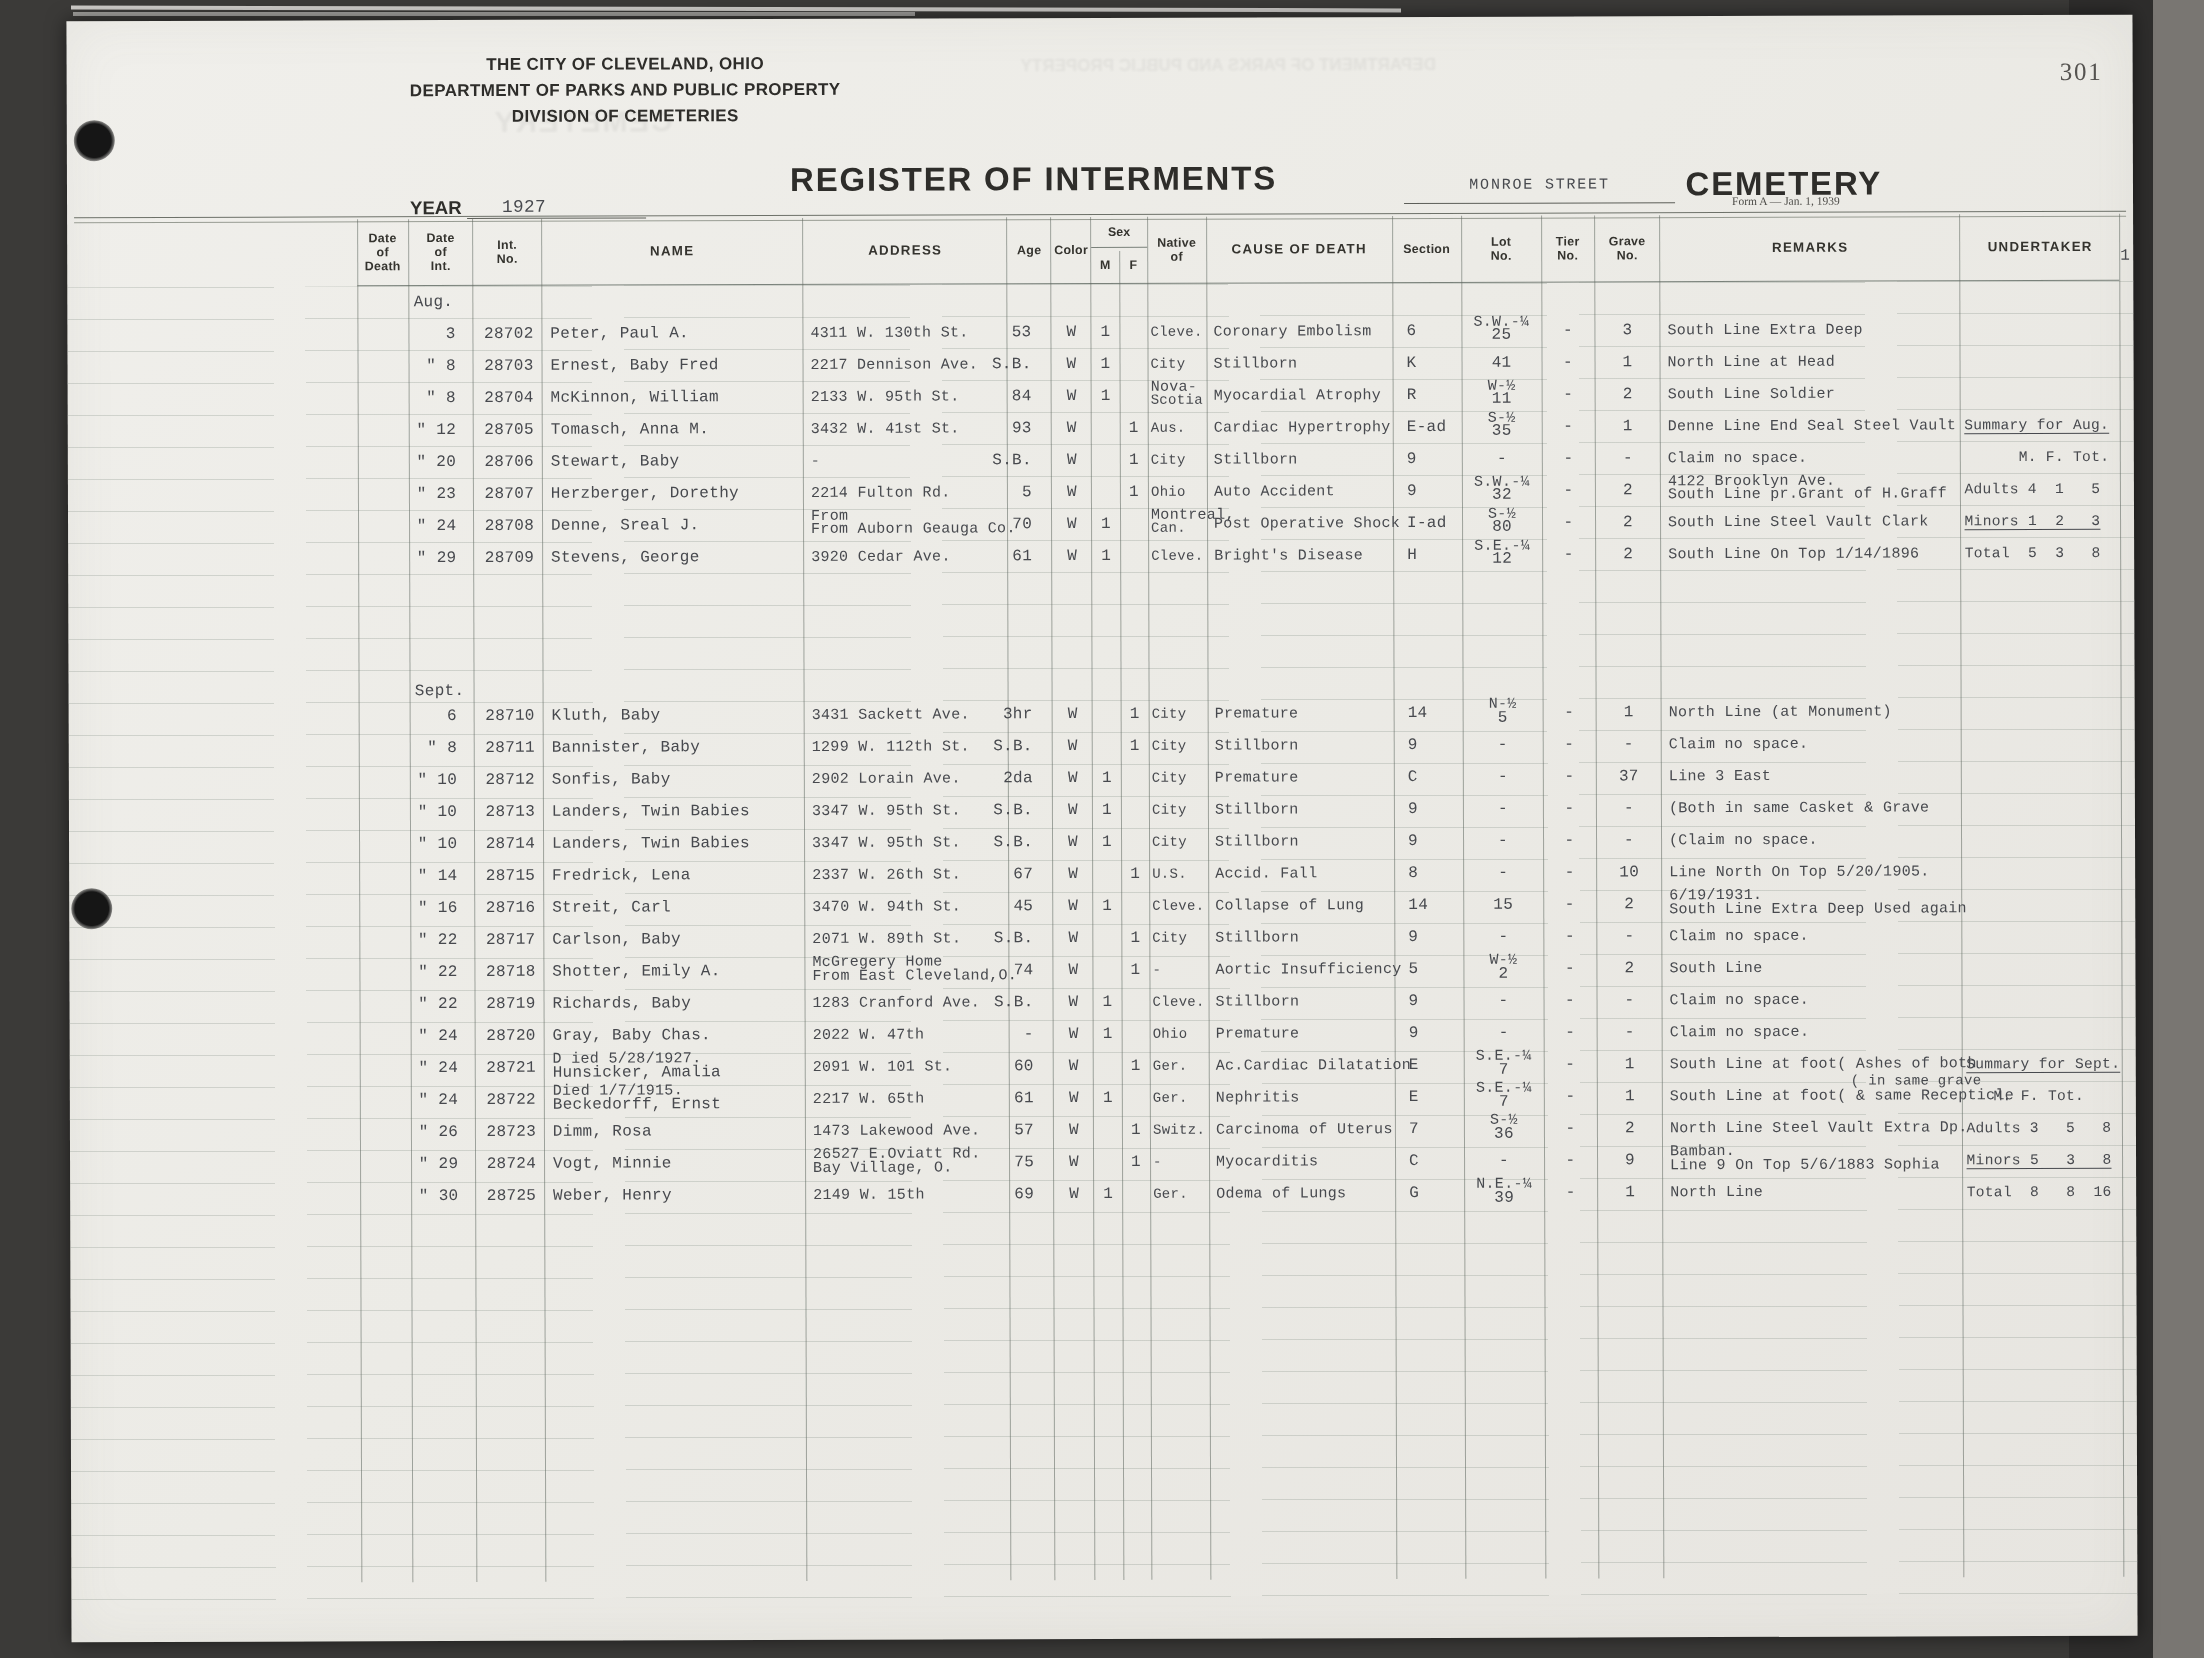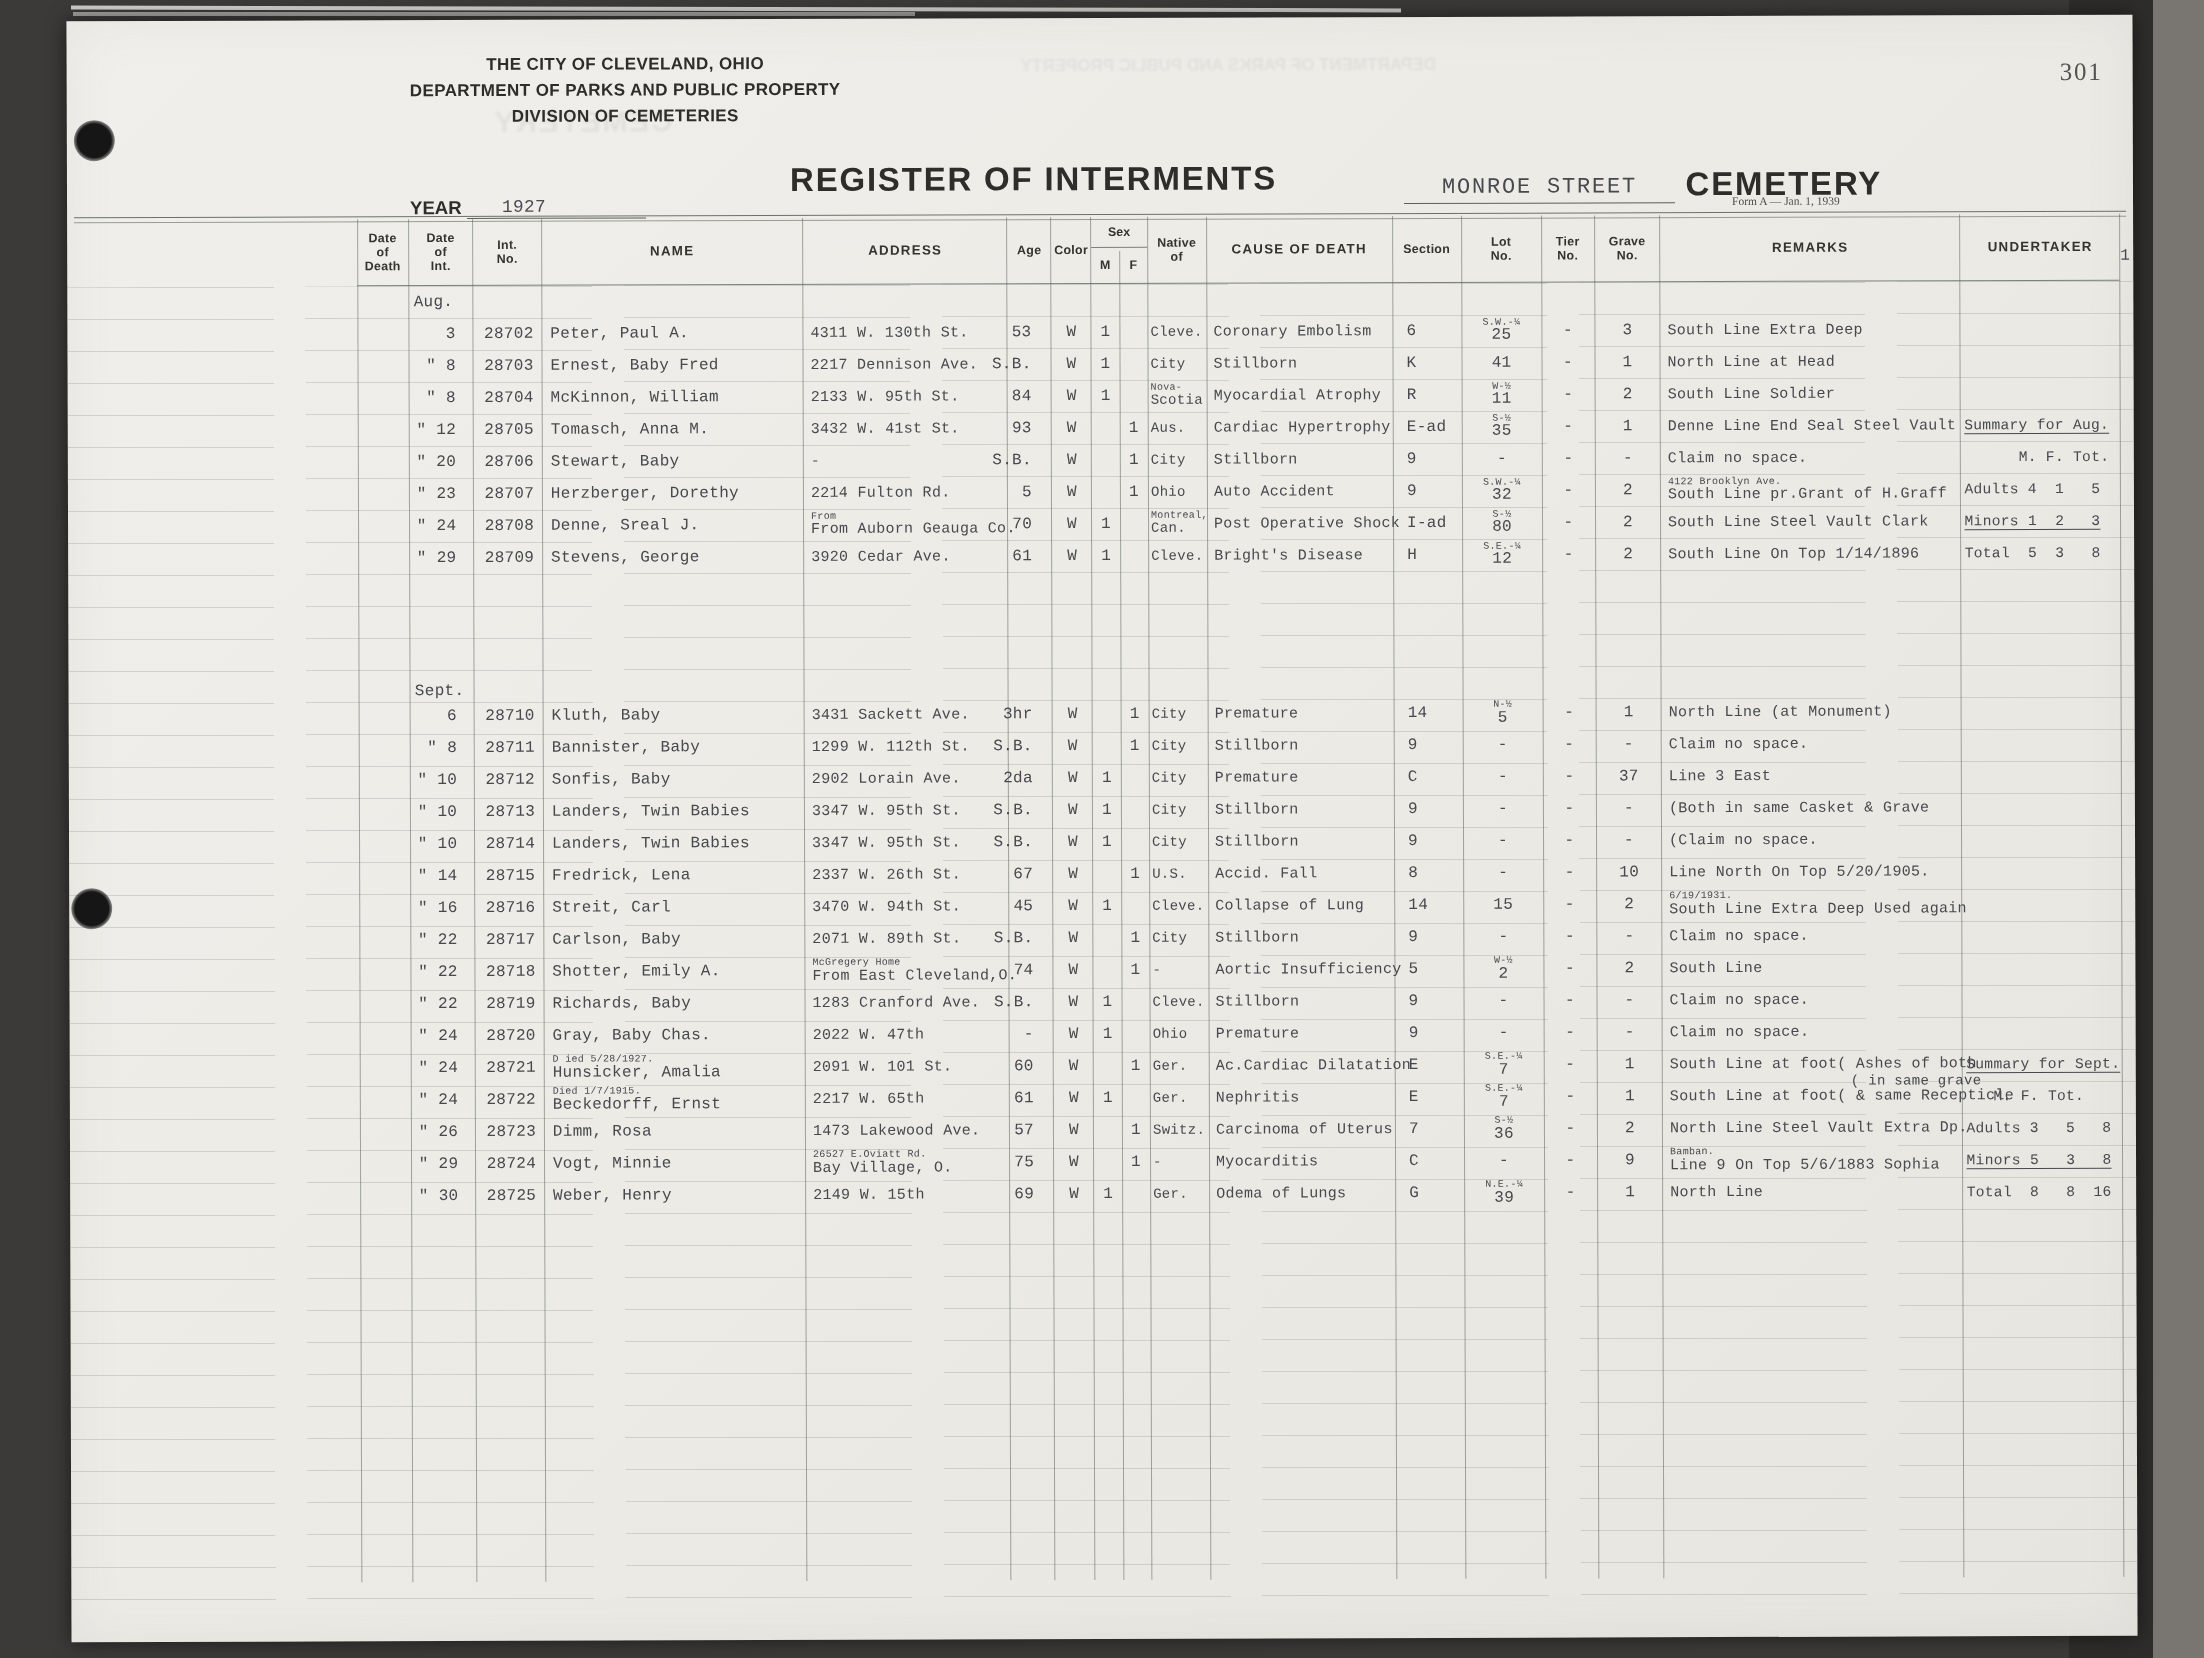--- a/index.html
+++ b/index.html
@@ -15,21 +15,21 @@
     background:repeating-linear-gradient(to bottom,rgba(145,155,146,.33) 0 0.9px,transparent 0.9px 32px);}
   .hole{position:absolute;width:41px;height:41px;border-radius:50%;
     background:radial-gradient(circle,#161616 58%,rgba(22,22,22,.3) 74%,transparent 82%);}
   .print{color:#2e2d2a;font-weight:bold;}
   .type{font-family:"Liberation Mono","DejaVu Sans Mono",monospace;color:#47494e;letter-spacing:0.4px;}
   .org-block{position:absolute;left:319px;top:32px;width:479px;text-align:center;
     font-size:17px;line-height:26px;letter-spacing:0.4px;}
   .reg-title{position:absolute;left:723px;top:142px;font-size:33px;letter-spacing:1.8px;}
   .cem-wrap{position:absolute;left:1337px;top:149px;width:727px;}
   .cem-line{display:inline-block;width:271px;border-bottom:1.8px solid #5c5e58;text-align:center;
-    font-size:22px;padding-bottom:3px;vertical-align:bottom;letter-spacing:1.8px;margin-top:8px;}
+    font-size:15px;padding-bottom:9px;vertical-align:bottom;letter-spacing:1.8px;margin-top:8px;}
   .cem-word{font-size:33px;letter-spacing:1.8px;vertical-align:bottom;margin-left:10.6px;}
   .page-no{position:absolute;left:1993px;top:43px;font-size:25px;color:#555350;
     font-family:"Liberation Serif",serif;letter-spacing:1.8px;}
   .year-row{position:absolute;left:343px;top:177px;font-size:18.6px;}
   .year-line{display:inline-block;width:144px;border-bottom:1.3px solid #5c5e58;text-align:left;
     padding-left:35px;padding-bottom:0.9px;font-size:17.7px;vertical-align:bottom;}
   .form-note{position:absolute;left:1665px;top:179px;font-size:11.5px;color:#4c4b47;
     font-family:"Liberation Serif",serif;}
   .margin-mark{position:absolute;left:2053px;top:232px;font-size:16px;}
   .topline{position:absolute;left:7px;top:196px;width:2052px;height:4.4px;
@@ -51,21 +51,21 @@
     text-align:center;font-size:12.4px;font-weight:bold;color:#34332e;}
   .sex-sub{flex:1;display:flex;}
   .sex-sub span{flex:1;text-align:center;font-size:12.4px;font-weight:bold;color:#34332e;
     line-height:34px;}
   .tbody{position:relative;}
   .row{display:grid;grid-template-columns:var(--cols);height:32px;}
   .row.tight{height:17.7px;}
   .cell{position:relative;display:flex;flex-direction:column;justify-content:center;
     font-family:"Liberation Mono","DejaVu Sans Mono",monospace;color:#47494e;
     font-size:16px;overflow:visible;letter-spacing:0.3px;}
-  .cell .pre{display:block;font-size:10px;line-height:10.6px;margin-bottom:-0.9px;white-space:nowrap;}
+  .cell .pre{display:block;font-size:15px;line-height:10.6px;margin-bottom:-0.9px;white-space:nowrap;}
   .cell .main{display:block;line-height:17px;white-space:nowrap;}
   .cell .sub{position:absolute;left:188px;bottom:-8px;font-size:14px;white-space:nowrap;}
   .c-dd{padding-right:5.3px;}
   .c-di{align-items:flex-end;padding-right:17.7px;text-align:right;}
   .month-row .c-di{align-items:flex-start;padding-left:5.3px;padding-right:0;}
   .c-no{padding-left:10.6px;}
   .c-name{padding-left:8.9px;}
   .c-addr{padding-left:7px;font-size:15px;}
   .c-age{align-items:flex-end;padding-right:20px;}
   .c-col,.c-m,.c-f{align-items:center;}

